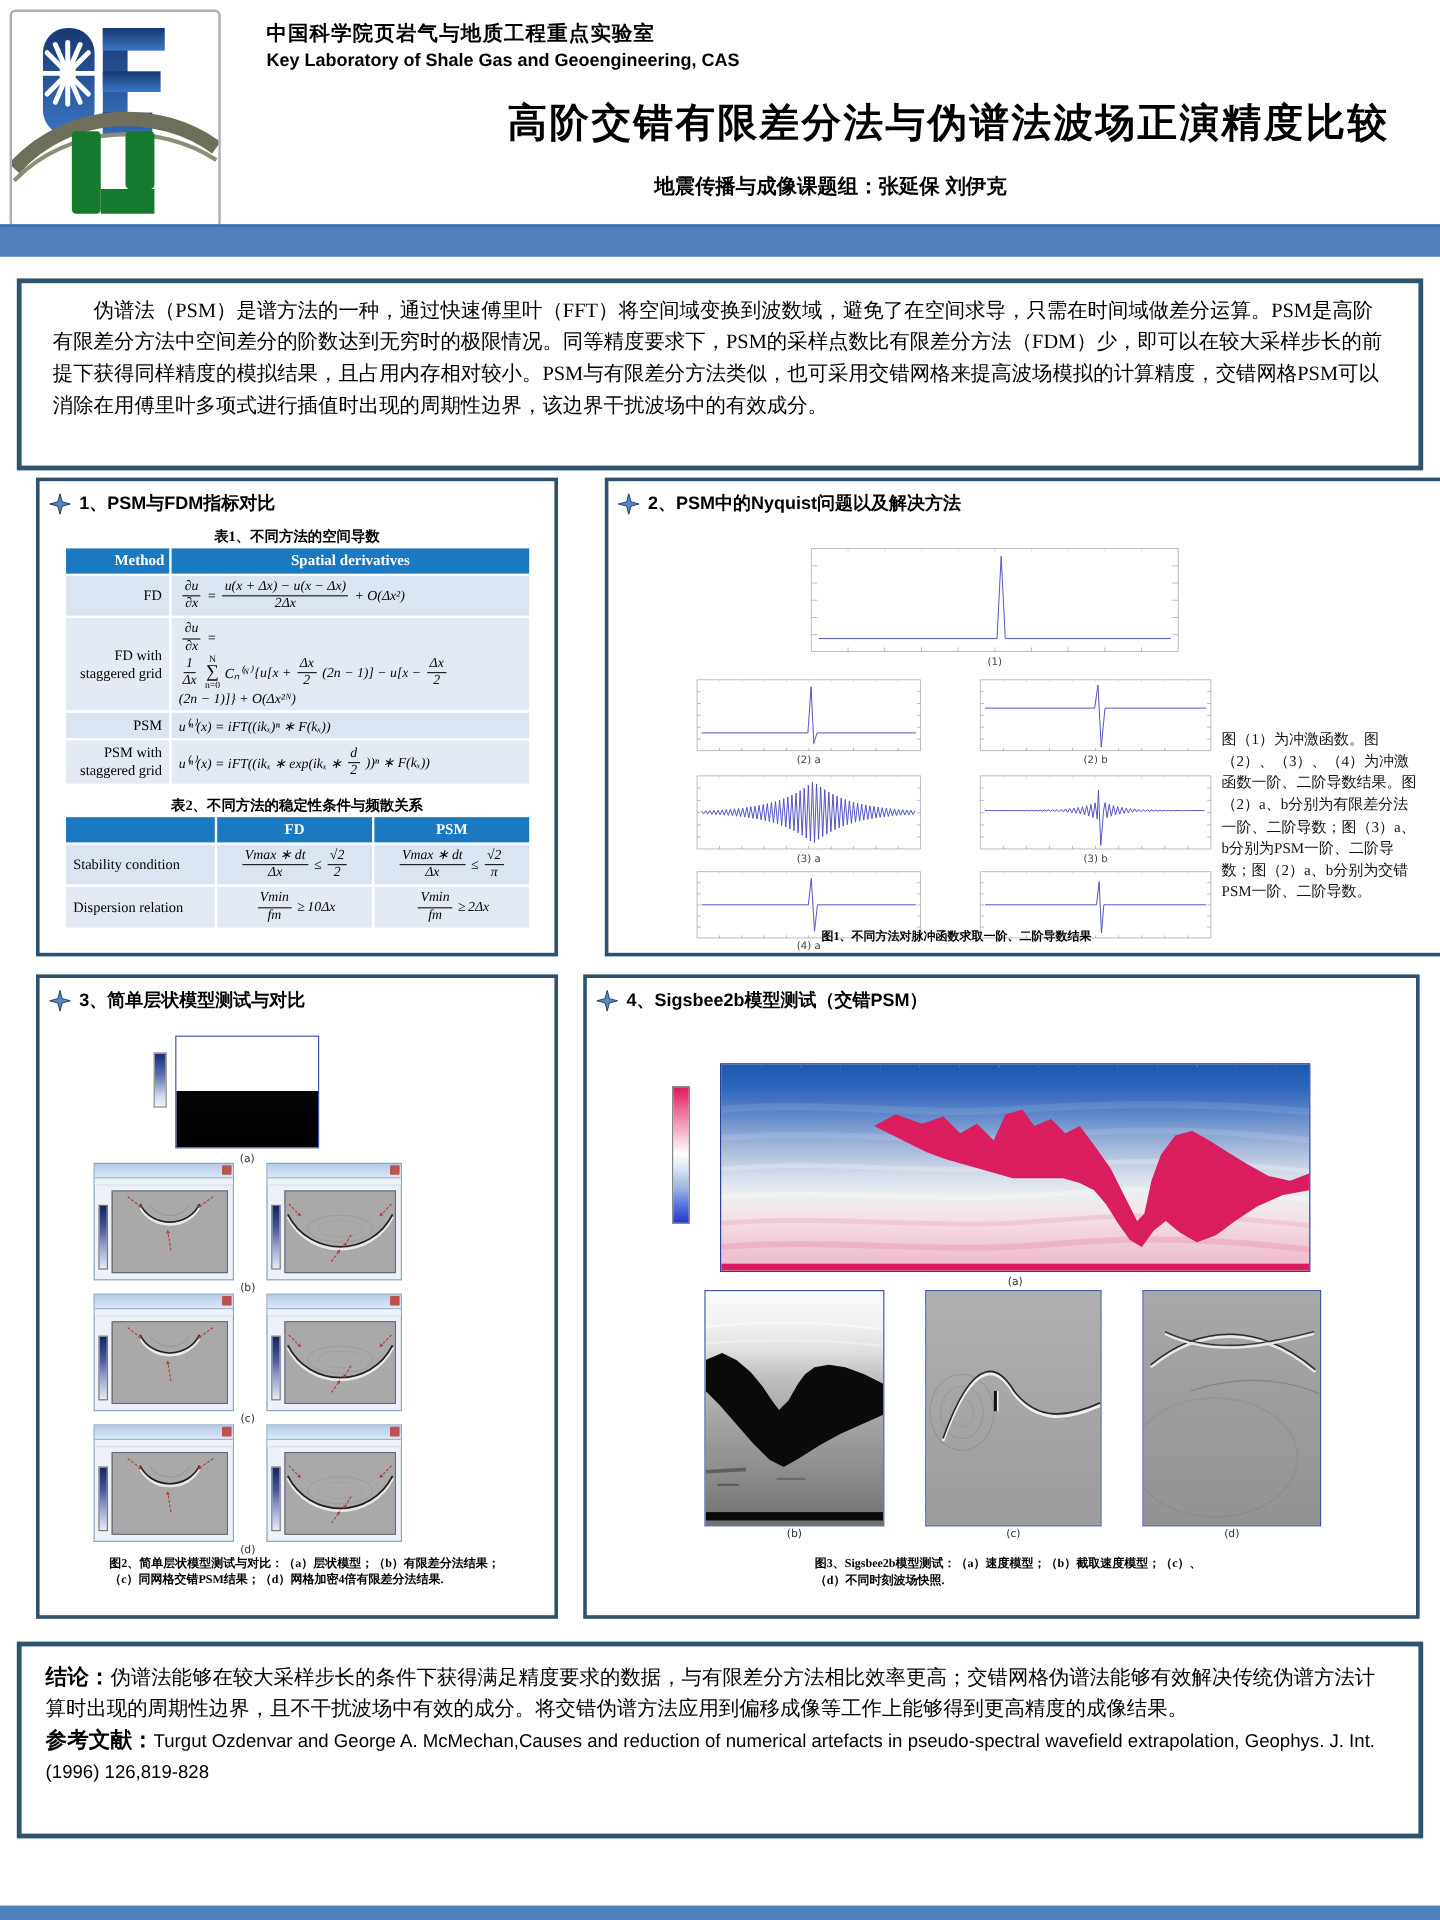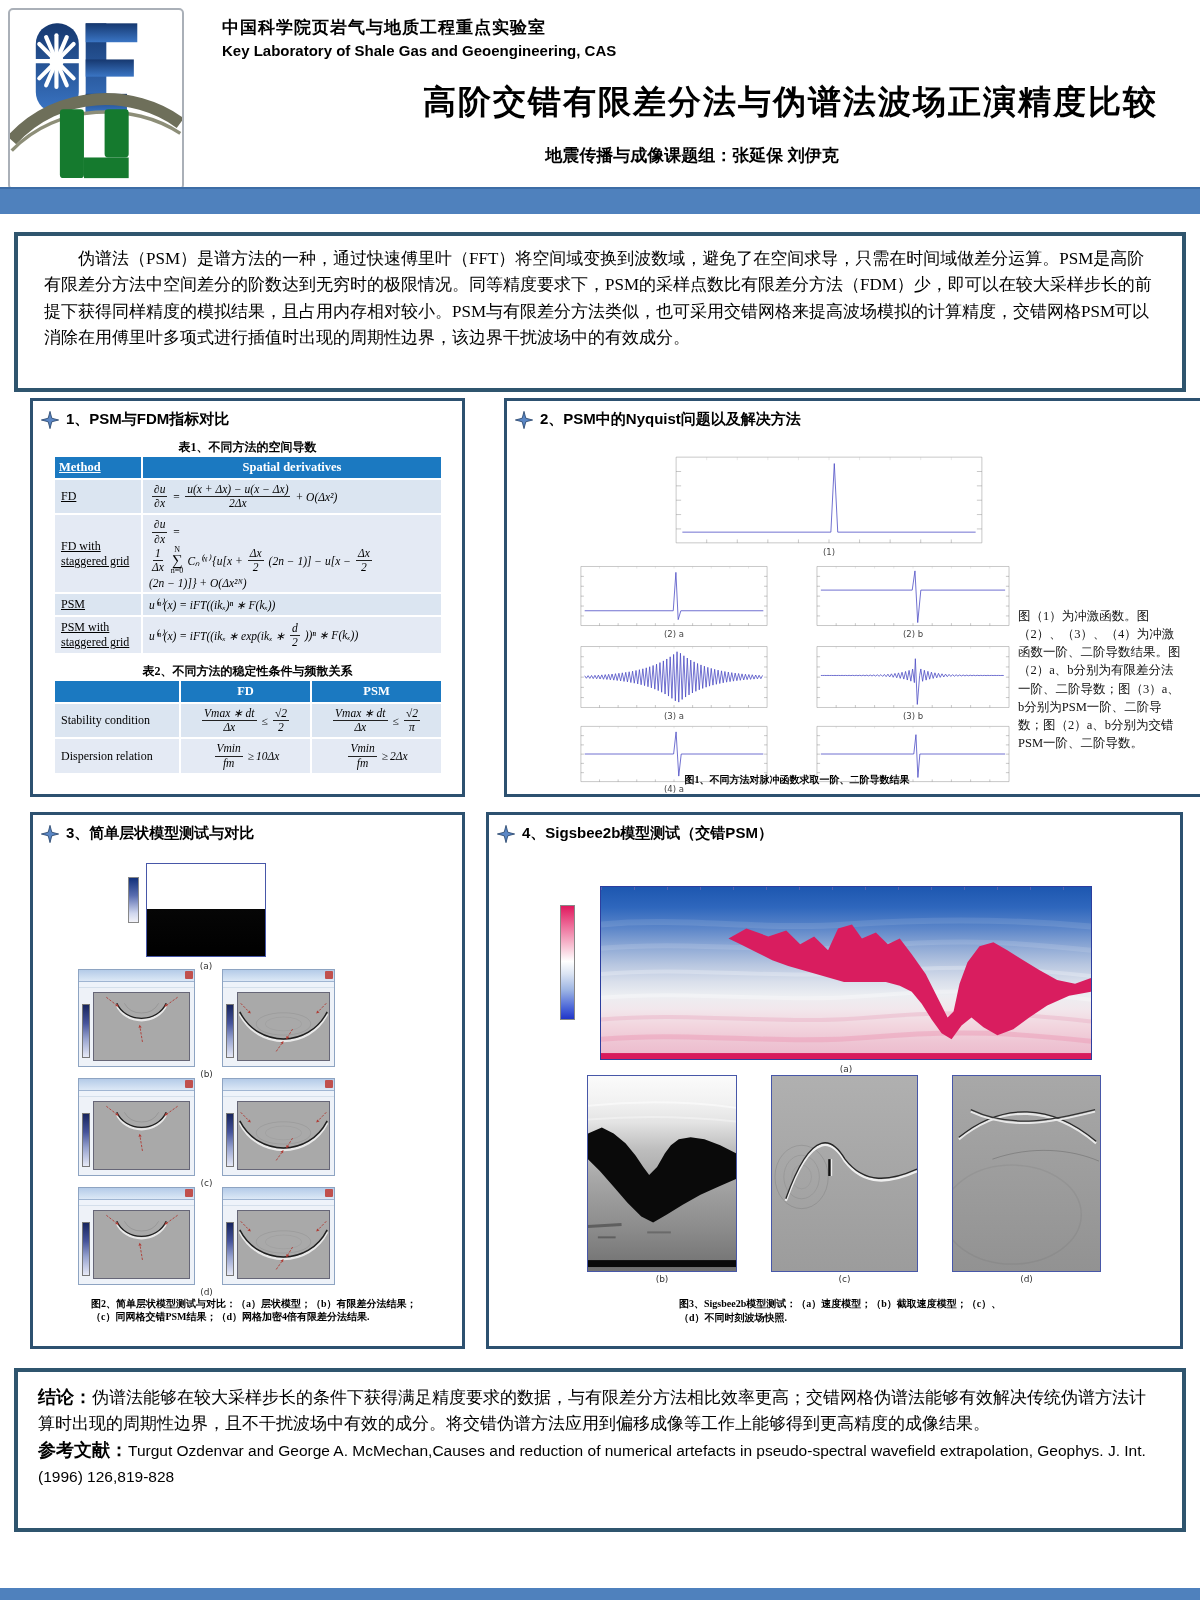--- a/index.html
+++ b/index.html
@@ -43,21 +43,21 @@
   
   .tcap{position:absolute;left:0;width:100%;text-align:center;
         font-family:"Liberation Serif",serif;font-weight:bold;font-size:12px;}
   .tbl{position:absolute;border-collapse:collapse;background:#fff;
        font-family:"Liberation Serif",serif;font-size:11.5px;}
   .tbl th{background:#1b79c1;color:#fff;font-weight:bold;font-size:12.5px;padding:3px 4px;
           border-bottom:2px solid #fff;border-right:2px solid #fff;}
   .tbl td{background:#dbe5f1;padding:3px 6px;border-bottom:2px solid #fff;border-right:2px solid #fff;
           vertical-align:middle;}
   .tbl tr:nth-child(odd) td{background:#e4eaf4;}
-  .mcell{text-align:left;width:74px;font-size:12px;text-decoration:underline;}
+  .mcell{text-align:right;width:74px;font-size:12px;}
   .fcell{font-style:italic;}
   .frac{display:inline-flex;flex-direction:column;align-items:center;vertical-align:middle;
         line-height:1.15;margin:0 3px;}
   .frac>span:first-child{border-bottom:1px solid #222;padding:0 2px;}
   .sumblk{display:inline-flex;flex-direction:column;align-items:center;line-height:1;
           font-size:8px;margin:0 2px;font-style:normal;}
   .sumblk .sg{font-size:15px;line-height:0.9;}
   .fline{display:flex;align-items:center;flex-wrap:wrap;gap:2px;}
   .lcell{width:112px;font-style:normal;font-size:12px;margin-top:34px;}
 

